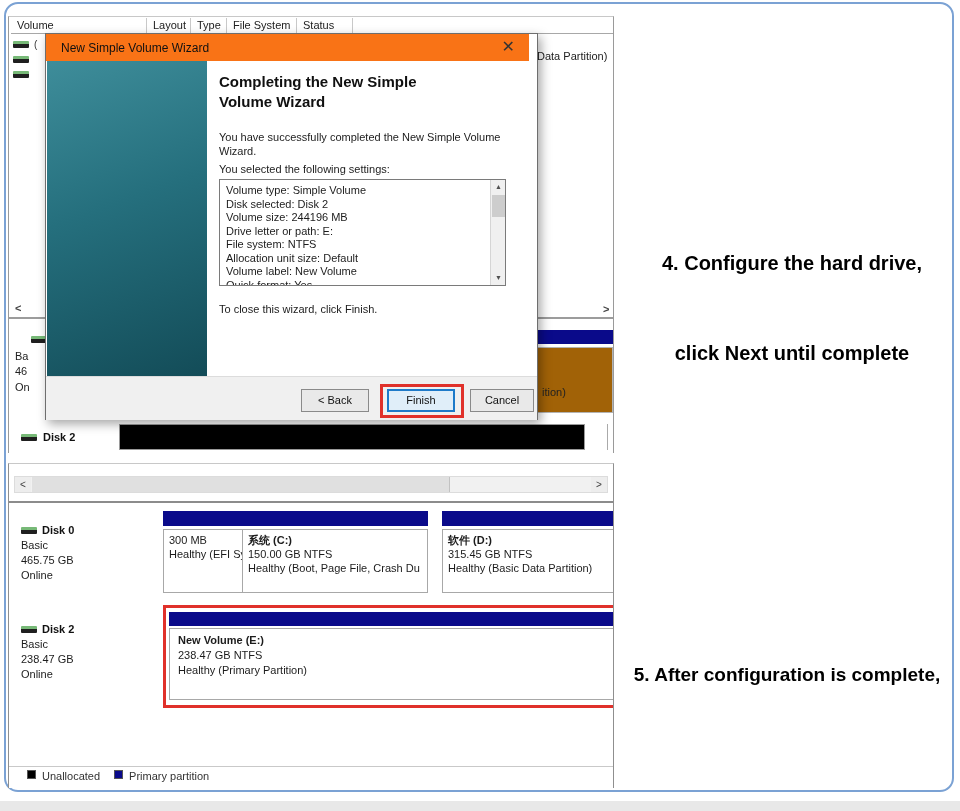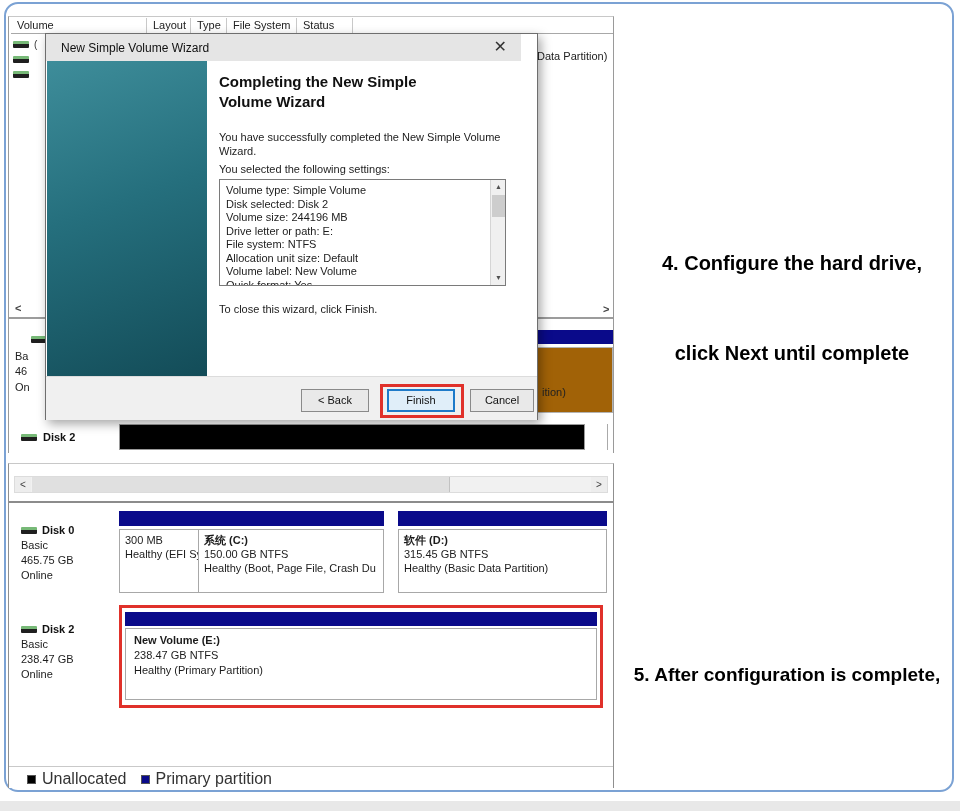--- a/index.html
+++ b/index.html
@@ -15,21 +15,21 @@
   .vol-row { left:4px; height:14px; display:flex; align-items:center; gap:5px; font-size:10px; color:#333; }
   .disk-ico { width:16px; height:7px; background:linear-gradient(to bottom,#77b977 0 45%,#1f1f1f 45%); border-radius:1px; flex:none; }
   .splitter { left:0; top:300px; width:606px; height:2px; background:#9c9c9c; }
   .frag { font-size:11px; color:#222; }
   .scroll-gl { font-size:11px; color:#444; font-weight:bold; }
   .navy { background:#0a0a8a; }
   .wbox { background:#a16207; border:1px solid #b3b3b3; }
 
   
   .wiz { left:45px; top:33px; width:493px; height:387px; background:#fff; border:1px solid #6e6e6e; box-shadow:3px 4px 10px rgba(0,0,0,.35); z-index:5; }
-  .wiz-title { left:0; top:0; right:16px; height:27px; background:#e5e5e5; }
+  .wiz-title { left:0; top:0; right:8px; height:27px; background:#f97316; }
   .wiz-title-text { left:15px; top:7px; font-size:12px; color:#111; }
   .wiz-close { right:14px; top:4px; font-size:16px; color:#333; line-height:18px; cursor:default; }
   .teal { left:1px; top:27px; width:160px; height:315px; background:linear-gradient(160deg,#3e8d9a 0%,#256f7d 45%,#134c58 100%); }
   .wiz-head { left:173px; top:38px; width:240px; font-size:15px; font-weight:bold; color:#101010; line-height:1.3; }
   .wiz-body { left:173px; width:300px; font-size:11px; color:#1c1c1c; line-height:1.3; }
   .setbox { left:173px; top:145px; width:287px; height:107px; border:1px solid #7a7a7a; background:#fff; overflow:hidden; }
   .setlines { position:absolute; left:6px; top:4px; right:17px; font-size:11px; color:#1c1c1c; line-height:13.5px; white-space:nowrap; }
   .sb { position:absolute; right:0; top:0; bottom:0; width:15px; background:#f0f0f0; border-left:1px solid #d5d5d5; }
   .sb-btn { position:absolute; left:0; width:15px; height:14px; background:#f0f0f0; color:#505050; font-size:7px; text-align:center; line-height:14px; }
   .sb-thumb { position:absolute; left:1px; top:15px; width:13px; height:22px; background:#cdcdcd; }
@@ -39,25 +39,25 @@
   .redbox { border:3px solid #e0312a; z-index:6; }
 
   
   .shot2 { left:8px; top:463px; width:606px; height:325px; background:#fff; border-left:1px solid #8f8f8f; border-right:1px solid #8f8f8f; border-top:1px solid #c8c8c8; overflow:hidden; }
   .hscroll { left:5px; top:12px; width:594px; height:17px; background:#f1f1f1; border:1px solid #dcdcdc; }
   .hs-arrow { position:absolute; top:0; width:16px; height:15px; text-align:center; font-size:10px; color:#404040; line-height:15px; background:#ededed; }
   .hs-thumb { position:absolute; left:17px; top:0; width:418px; height:15px; background:#e0e0e0; border-right:1px solid #c2c2c2; }
   .split2 { left:0; top:37px; width:606px; height:2px; background:#8c8c8c; }
   .dpanel { position:absolute; left:8px; width:97px; font-size:11px; color:#1c1c1c; line-height:15px; padding:2px 0 0 4px;margin-top:10px; }
   .dname { font-weight:bold; display:flex; align-items:center; gap:5px; font-size:11px; color:#111; }
-  .part { position:absolute; }
+  .part { position:absolute;margin-left:44px; }
   .pbar { position:absolute; left:0; right:0; top:0; height:15px; }
   .pbox { position:absolute; left:0; right:0; top:18px; height:64px; background:#fff; border:1px solid #a8a8a8; padding:3px 5px; font-size:11px; color:#1c1c1c; line-height:14px; overflow:hidden; white-space:nowrap; }
   .ptitle { font-weight:bold; }
-  .legend { left:18px; top:306px; display:flex; align-items:center; gap:6px; font-size:16px; color:#333; }
+  .legend { left:18px; top:306px; display:flex; gap:6px; font-size:11px; color:#333; }
   .sw { width:9px; height:9px; border:1px solid #555; flex:none; }
 
   .note { font-weight:bold; color:#000; font-size:20px; text-align:center; line-height:1.5; white-space:pre-wrap; }
 </style>
 </head>
 <body>
 
 <div class="abs frame"></div>
 <div class="abs bottom-strip"></div>
 

